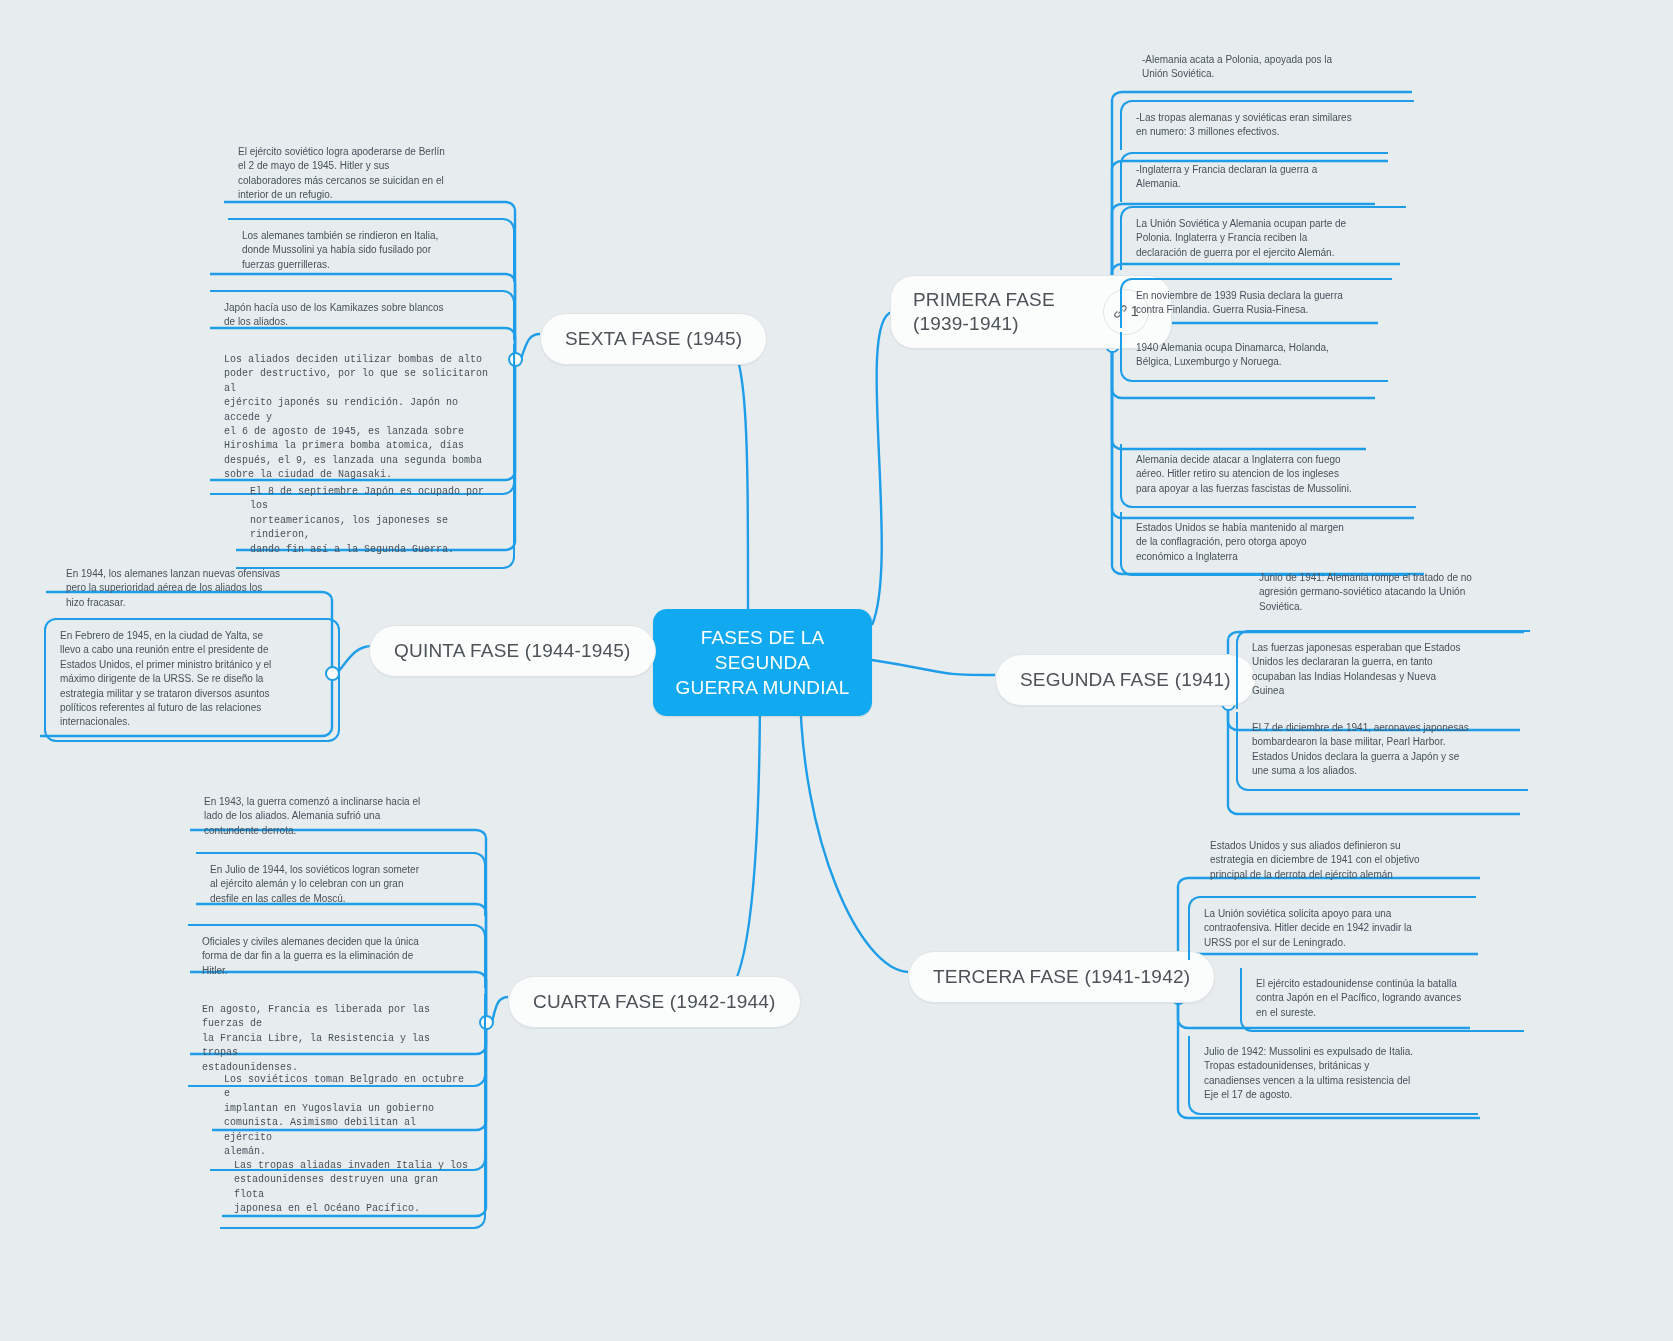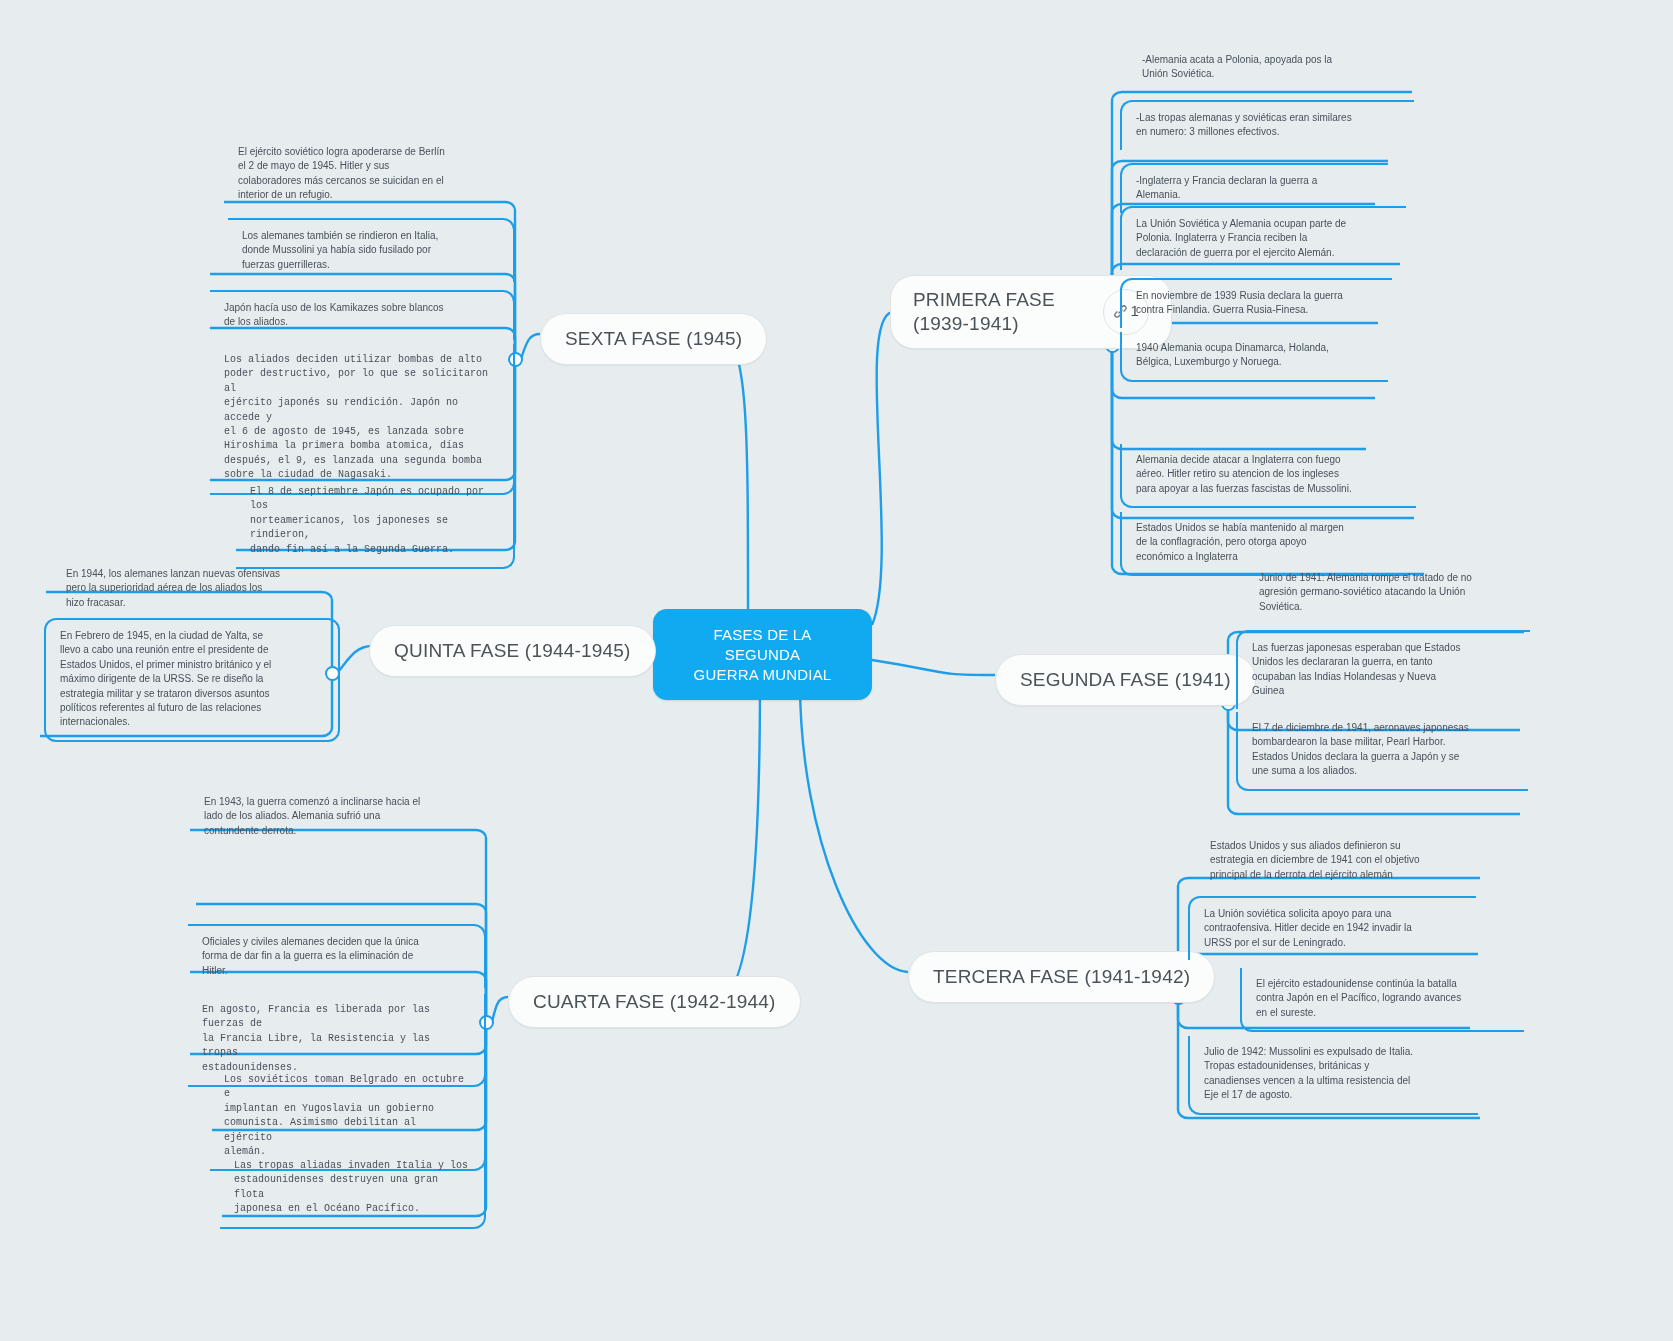--- a/index.html
+++ b/index.html
@@ -15,21 +15,21 @@
   #edges { position:absolute; inset:0; width:1673px; height:1341px; pointer-events:none; }
 
   .node { position:absolute; }
 
   
   .root {
     background: #11a9f0;
     color: #ffffff;
     border-radius: 14px;
     padding: 16px 22px;
-    font-size: 15px;
+    font-size: 19px;
     line-height: 1.32;
     text-align: center;
     letter-spacing: .2px;
     box-shadow: 0 1px 2px rgba(0,0,0,.10);
   }
 
   
   .phase {
     background: #fbfcfc;
     border: 1px solid #dfe4e6;
@@ -210,21 +210,21 @@
   </div>
 
   <div class="node phase" style="left:540px; top:313px;">
     <span class="phase-label">SEXTA FASE (1945)</span>
   </div>
 
   <div class="node leaf plain" style="left:1128px; top:44px;  width:290px; white-space:pre-line;">-Alemania acata a Polonia, apoyada pos la
 Unión Soviética.</div>
   <div class="node leaf cap-tl" style="left:1120px; top:100px; width:294px; white-space:pre-line;">-Las tropas alemanas y soviéticas eran similares
 en numero: 3 millones efectivos.</div>
-  <div class="node leaf cap-tl" style="left:1120px; top:163px; width:268px; white-space:pre-line;">-Inglaterra y Francia declaran la guerra a
+  <div class="node leaf cap-tl" style="left:1120px; top:152px; width:268px; white-space:pre-line;">-Inglaterra y Francia declaran la guerra a
 Alemania.</div>
   <div class="node leaf cap-tl" style="left:1120px; top:206px; width:286px; white-space:pre-line;">La Unión Soviética y Alemania ocupan parte de
 Polonia. Inglaterra y Francia reciben la
 declaración de guerra por el ejercito Alemán.</div>
   <div class="node leaf cap-tl" style="left:1120px; top:278px; width:272px; white-space:pre-line;">En noviembre de 1939 Rusia declara la guerra
 contra Finlandia. Guerra Rusia-Finesa.</div>
   <div class="node leaf cap-bl" style="left:1120px; top:332px; width:268px; white-space:pre-line;">1940 Alemania ocupa Dinamarca, Holanda,
 Bélgica, Luxemburgo y Noruega.</div>
   <div class="node leaf cap-bl" style="left:1120px; top:444px; width:296px; white-space:pre-line;">Alemania decide atacar a Inglaterra con fuego
 aéreo. Hitler retiro su atencion de los ingleses
@@ -255,20 +255,23 @@
 contra Japón en el Pacífico, logrando avances
 en el sureste.</div>
   <div class="node leaf cap-bl" style="left:1188px; top:1036px; width:290px; white-space:pre-line;">Julio de 1942: Mussolini es expulsado de Italia.
 Tropas estadounidenses, británicas y
 canadienses vencen a la ultima resistencia del
 Eje el 17 de agosto.</div>
 
   <div class="node leaf plain" style="left:190px; top:786px; width:288px; white-space:pre-line;">En 1943, la guerra comenzó a inclinarse hacia el
 lado de los aliados. Alemania sufrió una
 contundente derrota.</div>
+  <div class="node leaf cap-tr" style="left:196px; top:852px; width:290px; white-space:pre-line;">En Julio de 1944, los soviéticos logran someter
+al ejército alemán y lo celebran con un gran
+desfile en las calles de Moscú.</div>
   <div class="node leaf cap-tr" style="left:188px; top:924px; width:298px; white-space:pre-line;">Oficiales y civiles alemanes deciden que la única
 forma de dar fin a la guerra es la eliminación de
 Hitler.</div>
   <div class="node leaf cap-br" style="left:188px; top:994px; width:298px; white-space:pre-line;">En agosto, Francia es liberada por las fuerzas de
 la Francia Libre, la Resistencia y las tropas
 estadounidenses.</div>
   <div class="node leaf cap-br" style="left:210px; top:1064px; width:276px; white-space:pre-line;">Los soviéticos toman Belgrado en octubre e
 implantan en Yugoslavia un gobierno
 comunista. Asimismo debilitan al ejército
 alemán.</div>

